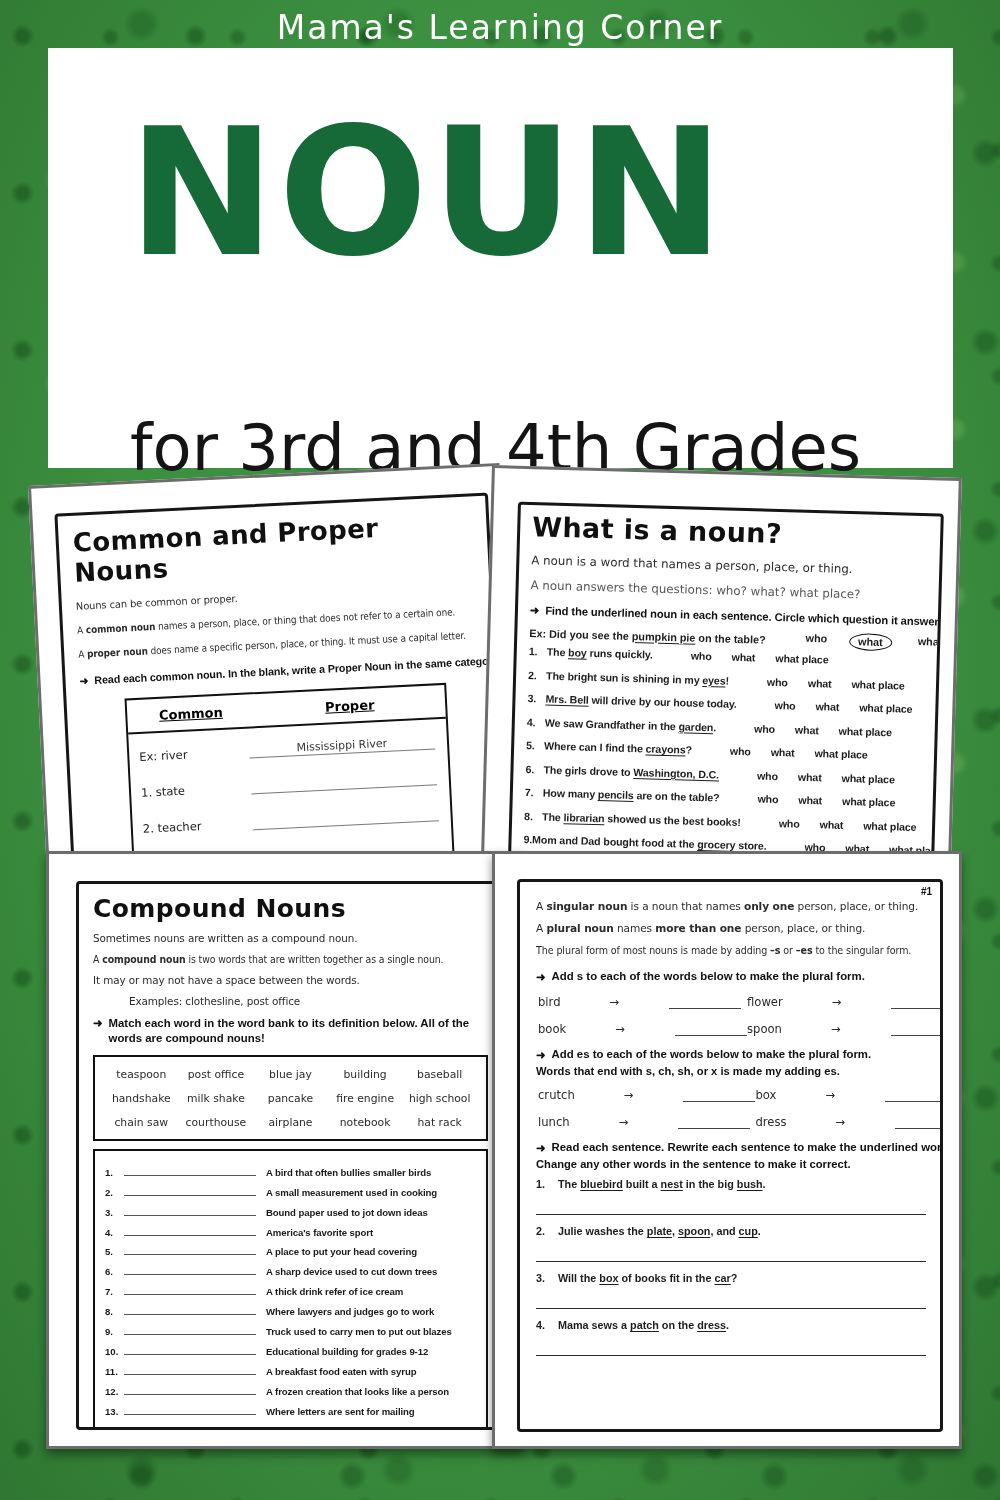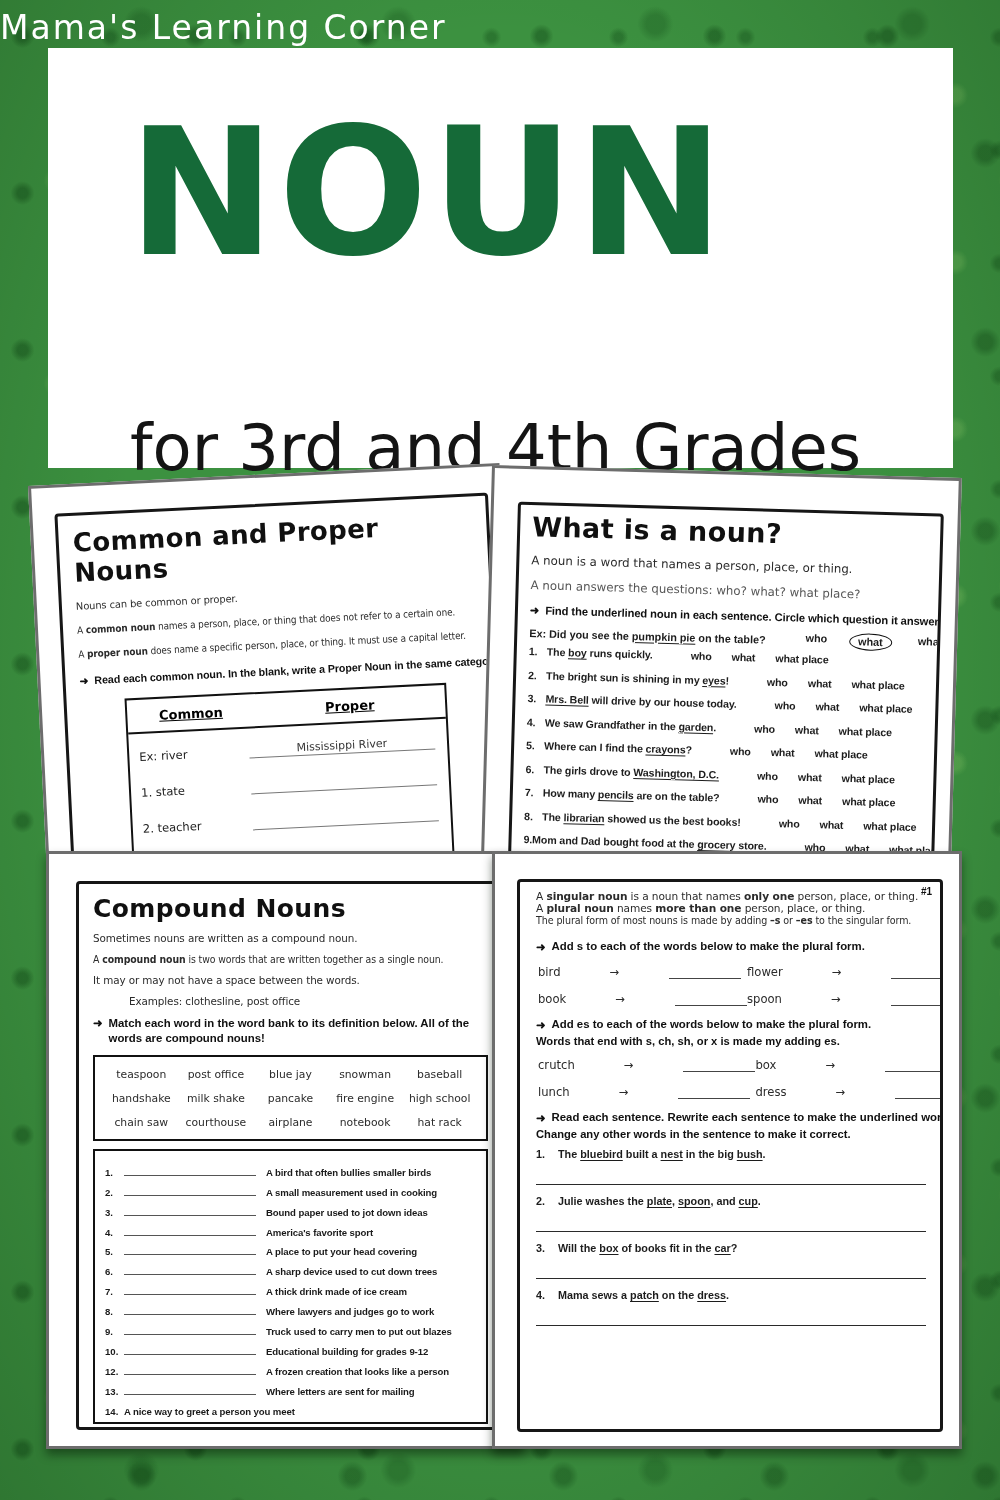--- a/index.html
+++ b/index.html
@@ -10,21 +10,21 @@
     background-image:
       radial-gradient(circle at 13% 23%, rgba(8,58,14,.38) 0 5px, rgba(8,58,14,0) 12px),
       radial-gradient(circle at 67% 81%, rgba(8,58,14,.32) 0 7px, rgba(8,58,14,0) 15px),
       radial-gradient(circle at 41% 57%, rgba(165,222,120,.22) 0 6px, rgba(165,222,120,0) 13px),
       radial-gradient(circle at 87% 33%, rgba(10,64,16,.33) 0 4px, rgba(10,64,16,0) 10px),
       radial-gradient(circle at 29% 89%, rgba(165,222,120,.18) 0 5px, rgba(165,222,120,0) 12px),
       radial-gradient(circle at 55% 10%, rgba(10,64,16,.25) 0 9px, rgba(10,64,16,0) 18px);
     background-size:173px 157px,211px 189px,149px 167px,127px 113px,191px 203px,257px 241px;}
   .vignette{position:absolute;inset:0;background:radial-gradient(ellipse at 50% 45%, rgba(0,0,0,0) 55%, rgba(0,25,0,.22) 100%);}
 
-  .brand{position:absolute;top:8px;left:0;right:0;color:#fff;
+  .brand{position:absolute;top:8px;left:0;right:0;text-align:center;color:#fff;
          font-family:"DejaVu Sans",sans-serif;font-size:33px;font-weight:400;letter-spacing:2px;}
 
   .card{position:absolute;left:48px;top:48px;width:905px;height:420px;background:#fff;z-index:1;}
   .hero-noun{position:absolute;left:80px;top:58px;font-family:"DejaVu Sans",sans-serif;
              font-size:176px;line-height:1;font-weight:800;letter-spacing:3px;}
   .hero-sub{position:absolute;left:92px;top:238px;font-family:"DejaVu Sans",sans-serif;
             font-size:122px;line-height:1;font-weight:800;letter-spacing:1px;}
   .hero-tag{position:absolute;left:82px;top:368px;font-family:"DejaVu Sans",sans-serif;
             font-size:64px;line-height:1;font-weight:500;color:#141414;}
 
@@ -91,21 +91,21 @@
   .bank-row{display:flex;height:24px;align-items:center;}
   .bank-row span{flex:1;text-align:center;font-family:"DejaVu Sans",sans-serif;font-size:10.8px;color:#2b2b2b;}
   .numlist{margin-top:8px;border:2.5px solid #111;padding:7px 8px 5px 10px;}
   .nrow{display:flex;align-items:flex-end;height:19.9px;font-size:9.6px;font-weight:600;color:#1a1a1a;white-space:nowrap;}
   .nnum{width:19px;}
   .nblank{width:132px;border-bottom:1px solid #555;margin:0 10px 2px 0;}
   .ndef{flex:1;letter-spacing:-.1px;}
 
   
   .w4 .hand{font-size:10.6px;letter-spacing:-.1px;}
-  .w4 .intro > div{}
+  .w4 .intro > div{margin-top:10px;}
   .w4 .dir{font-size:11.4px;margin-top:14px;white-space:nowrap;}
   .w4 .dir2{margin-top:12px;}
   .note{font-size:11.2px;font-weight:700;color:#101010;margin-top:3px;}
   .pgrid{display:grid;grid-template-columns:1.05fr 1.15fr 1fr;row-gap:13px;margin-top:11px;padding:0 2px;}
   .pcell{display:flex;align-items:flex-end;font-family:"DejaVu Sans",sans-serif;font-size:11.6px;color:#2b2b2b;gap:44px;}
   .pword{margin-right:5px;}
   .parrow{margin-right:6px;}
   .pblank{width:72px;border-bottom:1.4px solid #444;height:12px;}
   .corner-num{position:absolute;top:4px;right:8px;font-size:10px;font-weight:700;color:#111;}
   .rlist{margin-top:8px;}
@@ -292,21 +292,21 @@
       </div>
     <div class="dir">
       <span class="arr">➜</span>
       <span>Match each word in the word bank to its definition below.  All of the words are compound nouns!</span>
     </div>
     <div class="bank" id="w3-bank">
         <div class="bank-row">
           <span>teaspoon</span>
           <span>post office</span>
           <span>blue jay</span>
-          <span>snowman</span>
+          <span>building</span>
           <span>baseball</span>
         </div>
         <div class="bank-row">
           <span>handshake</span>
           <span>milk shake</span>
           <span>pancake</span>
           <span>fire engine</span>
           <span>high school</span>
         </div>
         <div class="bank-row">
@@ -344,36 +344,41 @@
           <span class="ndef">A place to put your head covering</span>
         </div>
         <div class="nrow">
           <span class="nnum">6.</span>
           <span class="nblank"></span>
           <span class="ndef">A sharp device used to cut down trees</span>
         </div>
         <div class="nrow">
           <span class="nnum">7.</span>
           <span class="nblank"></span>
-          <span class="ndef">A thick drink made of ice cream</span>
+          <span class="ndef">A thick drink refer of ice cream</span>
         </div>
         <div class="nrow">
           <span class="nnum">8.</span>
           <span class="nblank"></span>
           <span class="ndef">Where lawyers and judges go to work</span>
         </div>
         <div class="nrow">
           <span class="nnum">9.</span>
           <span class="nblank"></span>
           <span class="ndef">Truck used to carry men to put out blazes</span>
         </div>
         <div class="nrow">
           <span class="nnum">10.</span>
           <span class="nblank"></span>
           <span class="ndef">Educational building for grades 9-12</span>
+        </div>
+        <div class="nrow">
+          <span class="nnum">11.</span>
+          <span class="nblank"></span>
+          <span class="ndef">A breakfast food eaten with syrup</span>
         </div>
         <div class="nrow">
           <span class="nnum">12.</span>
           <span class="nblank"></span>
           <span class="ndef">A frozen creation that looks like a person</span>
         </div>
         <div class="nrow">
           <span class="nnum">13.</span>
           <span class="nblank"></span>
           <span class="ndef">Where letters are sent for mailing</span>

